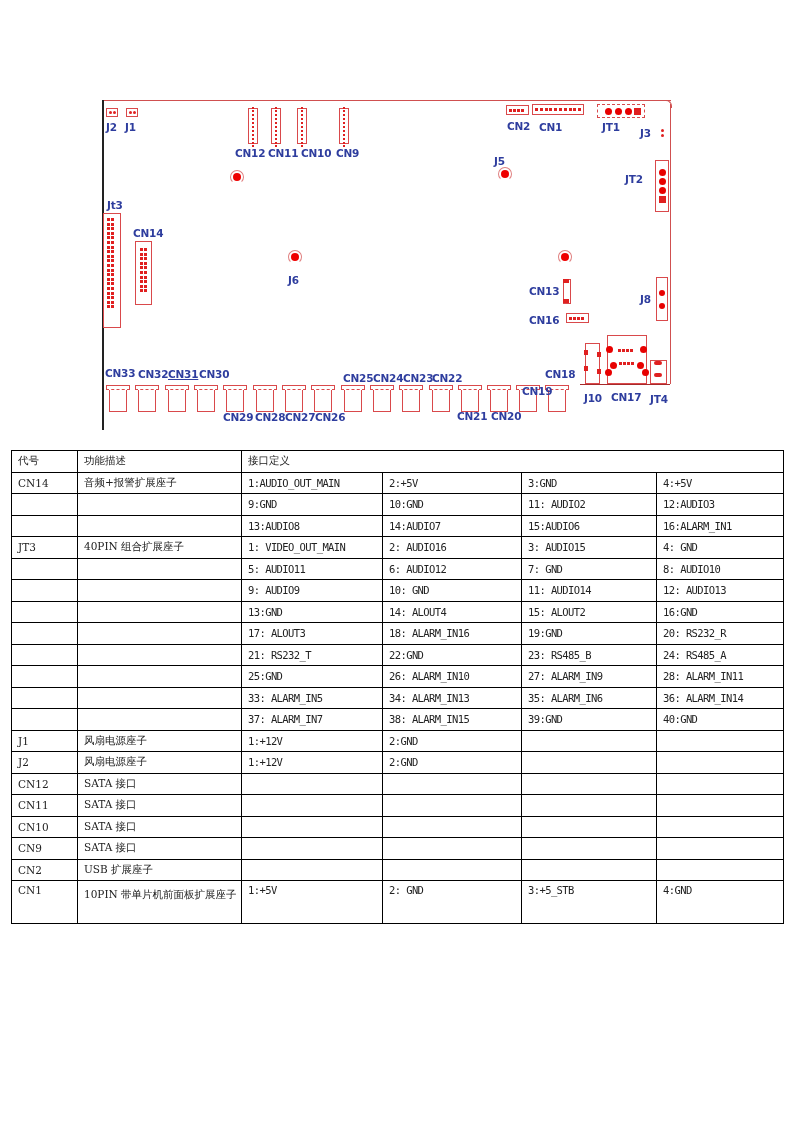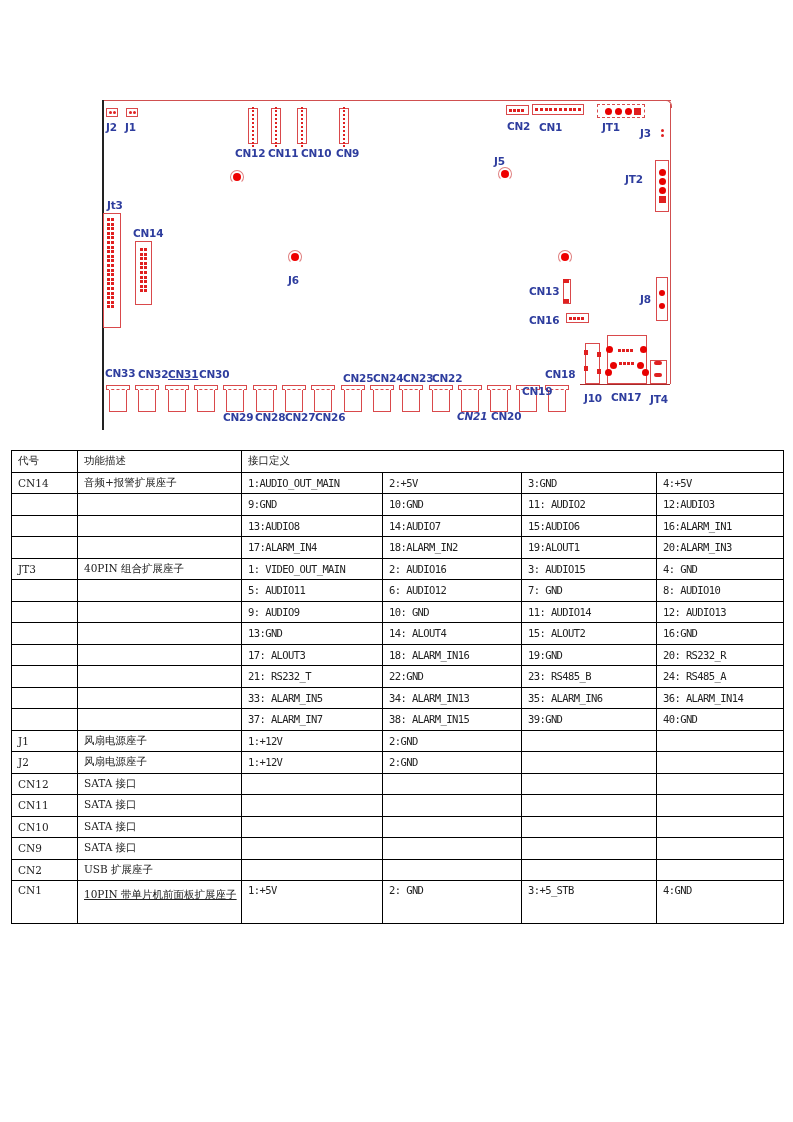--- a/index.html
+++ b/index.html
@@ -29,21 +29,21 @@
   .bnc .body { position: absolute; left: 3px; top: 5px; width: 18px; height: 22px; border: 1px solid #d9494b; border-top: none; }
   .hdr-grid { position: absolute; display: grid; gap: 1px; }
   .hdr-grid span { display: block; width: 3px; height: 3px; background: #e02020; }
 
   
   #pin-table { position: absolute; left: 11px; top: 450px; width: 772px; border-collapse: collapse; table-layout: fixed; }
   #pin-table td { border: 1px solid #000; font-size: 10.5px; padding: 0 0 0 6px; height: 21.5px; vertical-align: middle;
                   white-space: nowrap; overflow: hidden; font-family: "DejaVu Sans Mono", "Liberation Mono", monospace;
                   letter-spacing: -0.6px; color: #222; }
   #pin-table td.cn { font-family: "DejaVu Serif", "Liberation Serif", serif; letter-spacing: 0; }
-  #pin-table td.wrap { white-space: normal; line-height: 21px; vertical-align: top; padding-top: 0; text-decoration: underline; }
+  #pin-table td.wrap { white-space: normal; line-height: 21px; vertical-align: top; padding-top: 0; }
   #pin-table tr.tall td { height: 43px; vertical-align: top; padding-top: 3px; }
 </style>
 </head>
 <body>
 
 <div id="board">
   <div class="pcb-edge-top"></div>
   <div class="pcb-edge-left"></div>
   <div class="pcb-edge-right"></div>
   <div class="pcb-corner"></div>
@@ -313,21 +313,21 @@
   <div class="lbl" style="left:168px;top:369px;text-decoration:underline;">CN31</div>
   <div class="lbl" style="left:199px;top:369px;">CN30</div>
   <div class="lbl" style="left:223px;top:412px;">CN29</div>
   <div class="lbl" style="left:255px;top:412px;">CN28</div>
   <div class="lbl" style="left:285px;top:412px;">CN27</div>
   <div class="lbl" style="left:315px;top:412px;">CN26</div>
   <div class="lbl" style="left:343px;top:373px;">CN25</div>
   <div class="lbl" style="left:373px;top:373px;">CN24</div>
   <div class="lbl" style="left:403px;top:373px;">CN23</div>
   <div class="lbl" style="left:432px;top:373px;">CN22</div>
-  <div class="lbl" style="left:457px;top:411px;font-style:italic;">CN21</div>
+  <div class="lbl" style="left:457px;top:411px;">CN21</div>
   <div class="lbl" style="left:491px;top:411px;">CN20</div>
   <div class="lbl" style="left:522px;top:386px;">CN19</div>
   <div class="lbl" style="left:545px;top:369px;">CN18</div>
 </div>
 
 <table id="pin-table">
   <colgroup>
     <col style="width:66px">
       <col style="width:164px">
       <col style="width:141px">
@@ -359,28 +359,20 @@
       </tr>
       <tr>
         <td class="cn"></td>
         <td class="cn"></td>
         <td>13:AUDIO8</td>
         <td>14:AUDIO7</td>
         <td>15:AUDIO6</td>
         <td>16:ALARM_IN1</td>
       </tr>
       <tr>
-        <td class="cn"></td>
-        <td class="cn"></td>
-        <td>17:ALARM_IN4</td>
-        <td>18:ALARM_IN2</td>
-        <td>19:ALOUT1</td>
-        <td>20:ALARM_IN3</td>
-      </tr>
-      <tr>
         <td class="cn">JT3</td>
         <td class="cn">40PIN 组合扩展座子</td>
         <td>1: VIDEO_OUT_MAIN</td>
         <td>2: AUDIO16</td>
         <td>3: AUDIO15</td>
         <td>4: GND</td>
       </tr>
       <tr>
         <td class="cn"></td>
         <td class="cn"></td>
@@ -413,20 +405,28 @@
         <td>19:GND</td>
         <td>20: RS232_R</td>
       </tr>
       <tr>
         <td class="cn"></td>
         <td class="cn"></td>
         <td>21: RS232_T</td>
         <td>22:GND</td>
         <td>23: RS485_B</td>
         <td>24: RS485_A</td>
+      </tr>
+      <tr>
+        <td class="cn"></td>
+        <td class="cn"></td>
+        <td>25:GND</td>
+        <td>26: ALARM_IN10</td>
+        <td>27: ALARM_IN9</td>
+        <td>28: ALARM_IN11</td>
       </tr>
       <tr>
         <td class="cn"></td>
         <td class="cn"></td>
         <td>33: ALARM_IN5</td>
         <td>34: ALARM_IN13</td>
         <td>35: ALARM_IN6</td>
         <td>36: ALARM_IN14</td>
       </tr>
       <tr>

